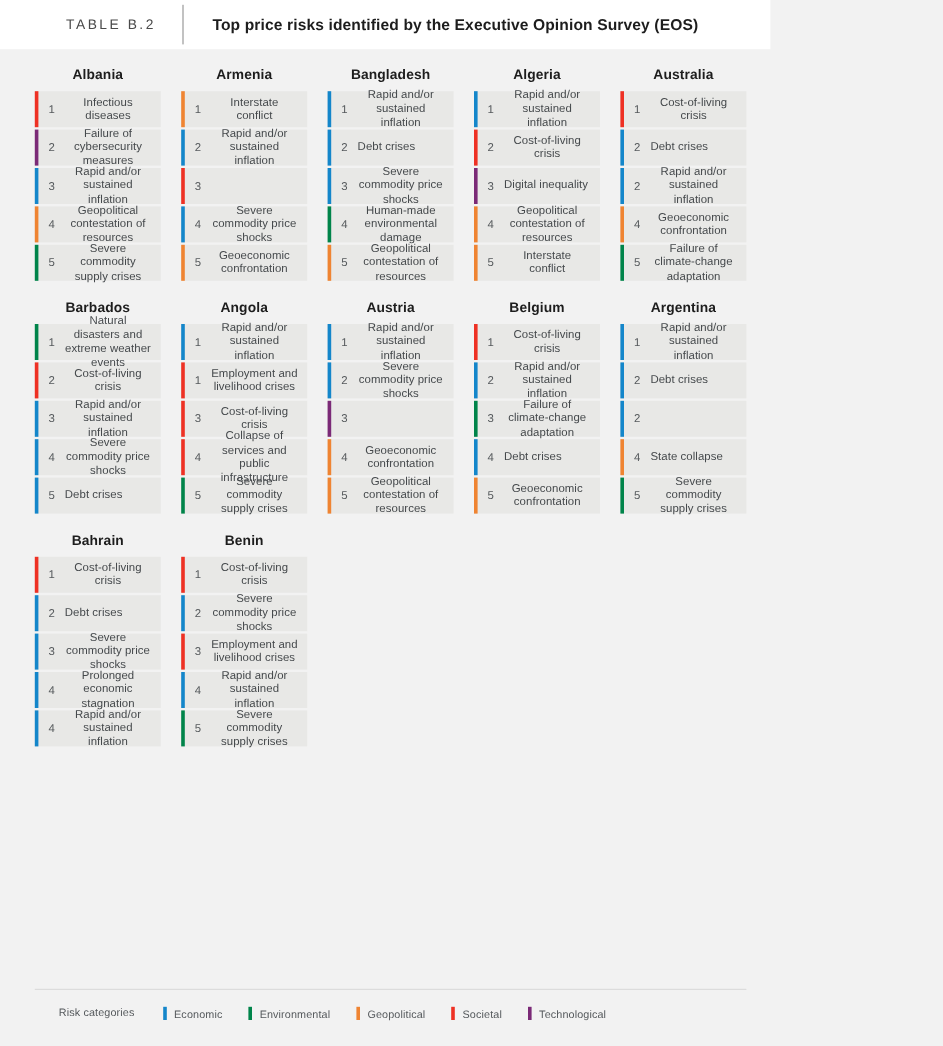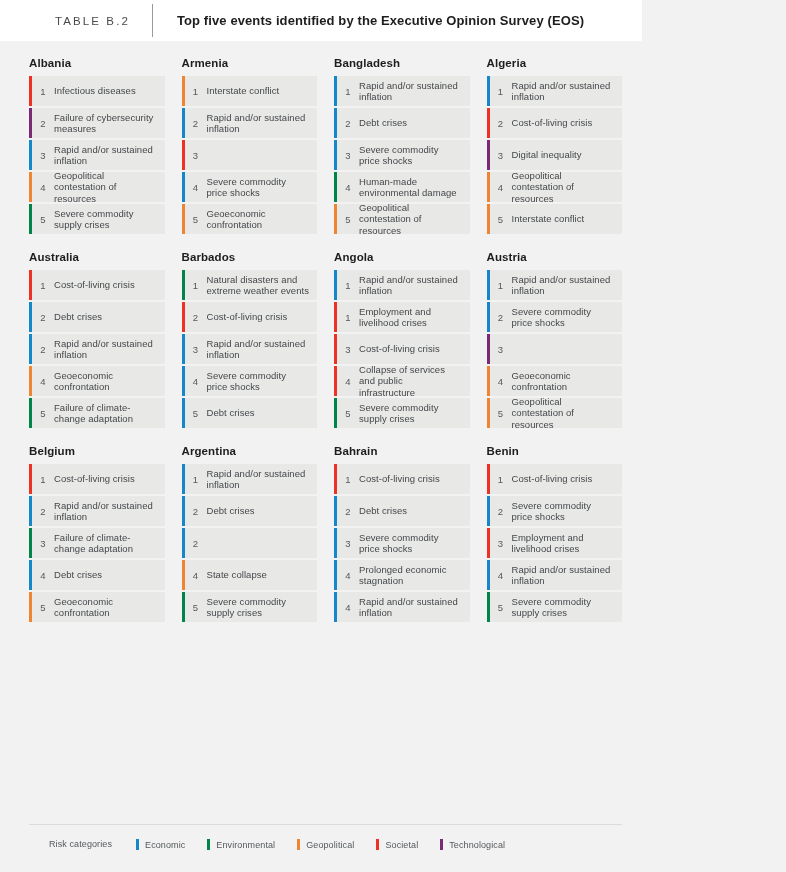--- a/index.html
+++ b/index.html
@@ -57,23 +57,24 @@
     letter-spacing: 0.1px;
   }
 
   
   .body {
     padding: 16px 20px 0 29px;
     box-sizing: border-box;
   }
   .grid {
     display: grid;
-    grid-template-columns: repeat(4, 1fr);
+    grid-template-columns: repeat(5, 1fr);
     column-gap: 17px;
     row-gap: 0px;
+    text-align: center;
   }
 
   .country-block {
     margin-bottom: 15px;
   }
   .country-name {
     font-size: 11.5px;
     font-weight: bold;
     color: #1d1d1d;
     margin: 0 0 7px 0;
@@ -152,21 +153,21 @@
   }
 </style>
 </head>
 <body>
 
 <div class="page">
 
   <div class="header">
     <div class="table-label">TABLE B.2</div>
     <div class="header-divider"></div>
-    <div class="header-title">Top five events identified by the Executive Opinion Survey (EOS)</div>
+    <div class="header-title">Top price risks identified by the Executive Opinion Survey (EOS)</div>
   </div>
 
   <div class="body">
     <div class="grid">
         <div class="country-block">
           <div class="country-name">Albania</div>
           <div class="risk-row">
             <div class="cat-bar" style="background: rgb(238, 49, 36);"></div>
             <div class="rank">1</div>
             <div class="risk-label">Infectious diseases</div>

